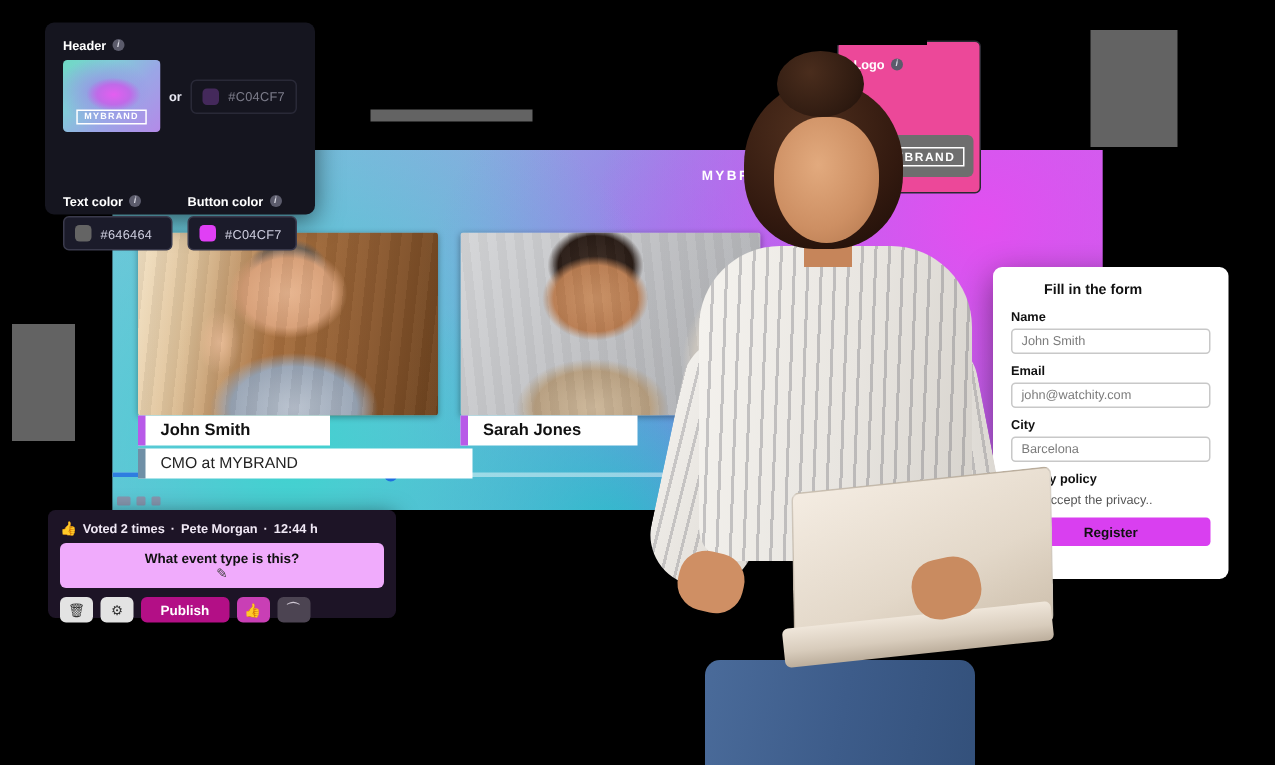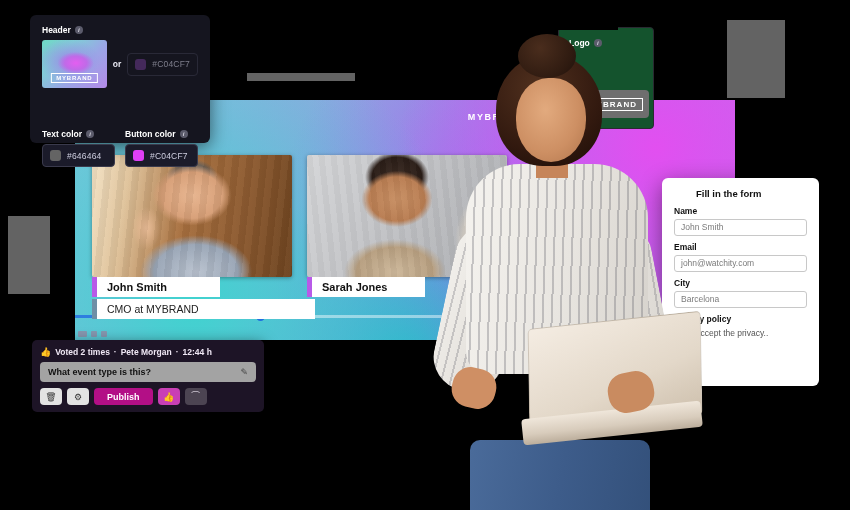--- a/index.html
+++ b/index.html
@@ -127,21 +127,21 @@
   #brand-hex-field { flex:1; opacity:.55; }
   .chip { width:11px; height:11px; border-radius:3px; flex:none; }
   .hexval { font-size:8.5px; color:#cfcfe0; letter-spacing:.2px;text-align:right; }
   #brand-row-2 { display:flex; gap:10px; margin-top:9px; }
   #brand-row-2 > div { flex:1;margin-top:32px; }
   .sub-field { background:#1b1b2a; }
 
   
   #panel-logo {
     position:absolute; left:558px; top:27px; width:96px; height:102px;
-    background:#14532d; border:1px solid #2a2a32; border-radius:4px; padding:10px;
+    background:#ec4899; border:1px solid #2a2a32; border-radius:4px; padding:10px;
   }
   #logo-btn {
     position:absolute; left:18px; top:62px; width:72px; height:28px;
     background:#6e6e6e; border-radius:4px; display:flex; align-items:center; justify-content:center;
   }
   #logo-btn-text {
     font-size:8px; font-weight:700; letter-spacing:1px; color:#fff;
     border:1px solid #fff; padding:1px 5px;
   }
 
@@ -151,21 +151,21 @@
     background:#1d1426; border-radius:5px; padding:7px 8px;
     box-shadow:0 3px 14px rgba(0,0,0,.5);
   }
   #poll-meta {
     display:flex; align-items:center; gap:4px;
     color:#f0e8f5; font-size:8.5px; font-weight:700; margin-bottom:5px;
   }
   #poll-thumb-icon { color:#d13fb0; font-size:9px; }
   #poll-question {
     display:flex; align-items:center; justify-content:space-between;
-    background:#a3a3a3; border-radius:4px; padding:5px 8px;
+    background:#f0abfc; border-radius:4px; padding:5px 8px;flex-direction:column;
   }
   #poll-question-text { color:#111; font-size:9px; font-weight:700; }
   #poll-edit-icon { color:#444; font-size:9px; }
   #poll-actions { display:flex; align-items:center; gap:5px; margin-top:6px; }
   .pbtn {
     width:22px; height:17px; border-radius:4px; background:#e3e3e3;
     display:flex; align-items:center; justify-content:center; font-size:9px; color:#333;
   }
   #poll-publish {
     height:17px; padding:0 13px; border-radius:4px; background:#b30f86;
@@ -393,16 +393,17 @@
     <div class="f-input">john@watchity.com</div>
 
     <div class="f-label">City</div>
     <div class="f-input">Barcelona</div>
 
     <div class="f-label">Privacy policy</div>
     <div id="privacy-row">
       <span id="privacy-box"></span>
       <span id="privacy-text">I accept the privacy..</span>
     </div>
+    <div id="register-btn">Register</div>
   </div>
 
   <div id="mask-head"></div>
 </div>
 
 </body></html>

